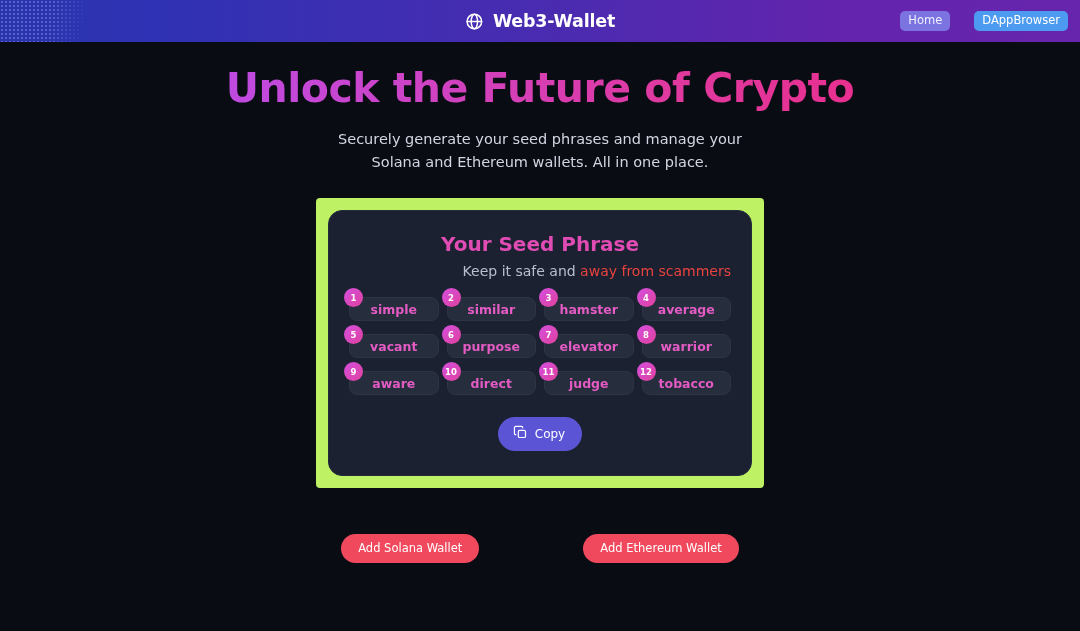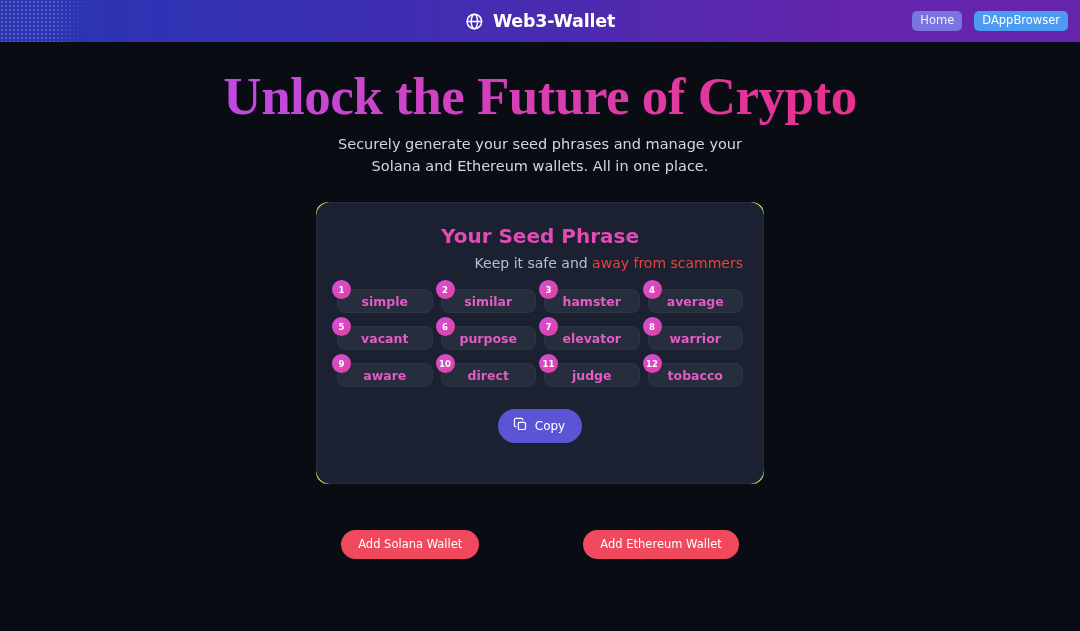--- a/index.html
+++ b/index.html
@@ -54,48 +54,48 @@
     font-weight: bold;
     color: #ffffff;
     letter-spacing: -0.2px;
   }
   .globe-icon { display: block; }
   .nav-links {
     position: absolute;
     right: 12px;
     display: flex;
     align-items: center;
-    gap: 12px;
+    gap: 24px;
   }
   .nav-link {
     font-size: 11.5px;
     padding: 3px 8px 4px 8px;
     border-radius: 5px;
     color: #e8eaf6;
     white-space: nowrap;
     cursor: pointer;
     line-height: 1.2;
   }
   .nav-link.home { background: #7b73e0; color: #f0f0ff; }
   .nav-link.dapp { background: #4d9bf0; color: #ffffff; }
 
   
   #hero { text-align: center; padding-top: 18px; }
 
   #hero-title {
-    font-size: 53px;
+    font-size: 41px;
     font-weight: bold;
     letter-spacing: -0.5px;
     background: linear-gradient(90deg, #a855e8 0%, #c04ae0 22%, #e0399f 62%, #f0257e 100%);
     -webkit-background-clip: text;
     background-clip: text;
     -webkit-text-fill-color: transparent;
     color: #d94ab0;
     line-height: 1.35;
-    font-family: Liberation Serif, serif;
+    margin-bottom: 12px;
   }
 
   #hero-subtitle {
     font-size: 14.5px;
     color: #d2d6e2;
     line-height: 1.55;
     max-width: 420px;
     margin: 0 auto;
   }
 
@@ -112,21 +112,22 @@
     background: linear-gradient(90deg, #a94ce2 0%, #c549cf 45%, #e8478f 100%);
     cursor: pointer;
     letter-spacing: 0.1px;
   }
 
   
   #seed-outer {
     width: 448px;
     margin: 25px auto 0 auto;
     background: #bef264;
-    border-radius: 12px;
+    border-radius: 4px;
+    padding: 12px;
   }
   #seed-inner {
     background: #1b2130;
     border: 1px solid #232a3b;
     border-radius: 14px;
     padding: 21px 20px 24px 20px;
   }
   #seed-heading {
     text-align: center;
     font-size: 20px;
@@ -173,21 +174,21 @@
     color: #ffffff;
     font-size: 8.5px;
     font-weight: bold;
     display: flex;
     align-items: center;
     justify-content: center;
     line-height: 1;
   }
 
   #copy-btn {
-    margin: 22px auto 16px auto;
+    margin: 22px auto 0 auto;
     display: flex;
     align-items: center;
     gap: 7px;
     border: none;
     border-radius: 999px;
     padding: 8px 17px 8px 15px;
     background: #5b55d6;
     color: #ffffff;
     font-size: 12px;
     font-family: inherit;

